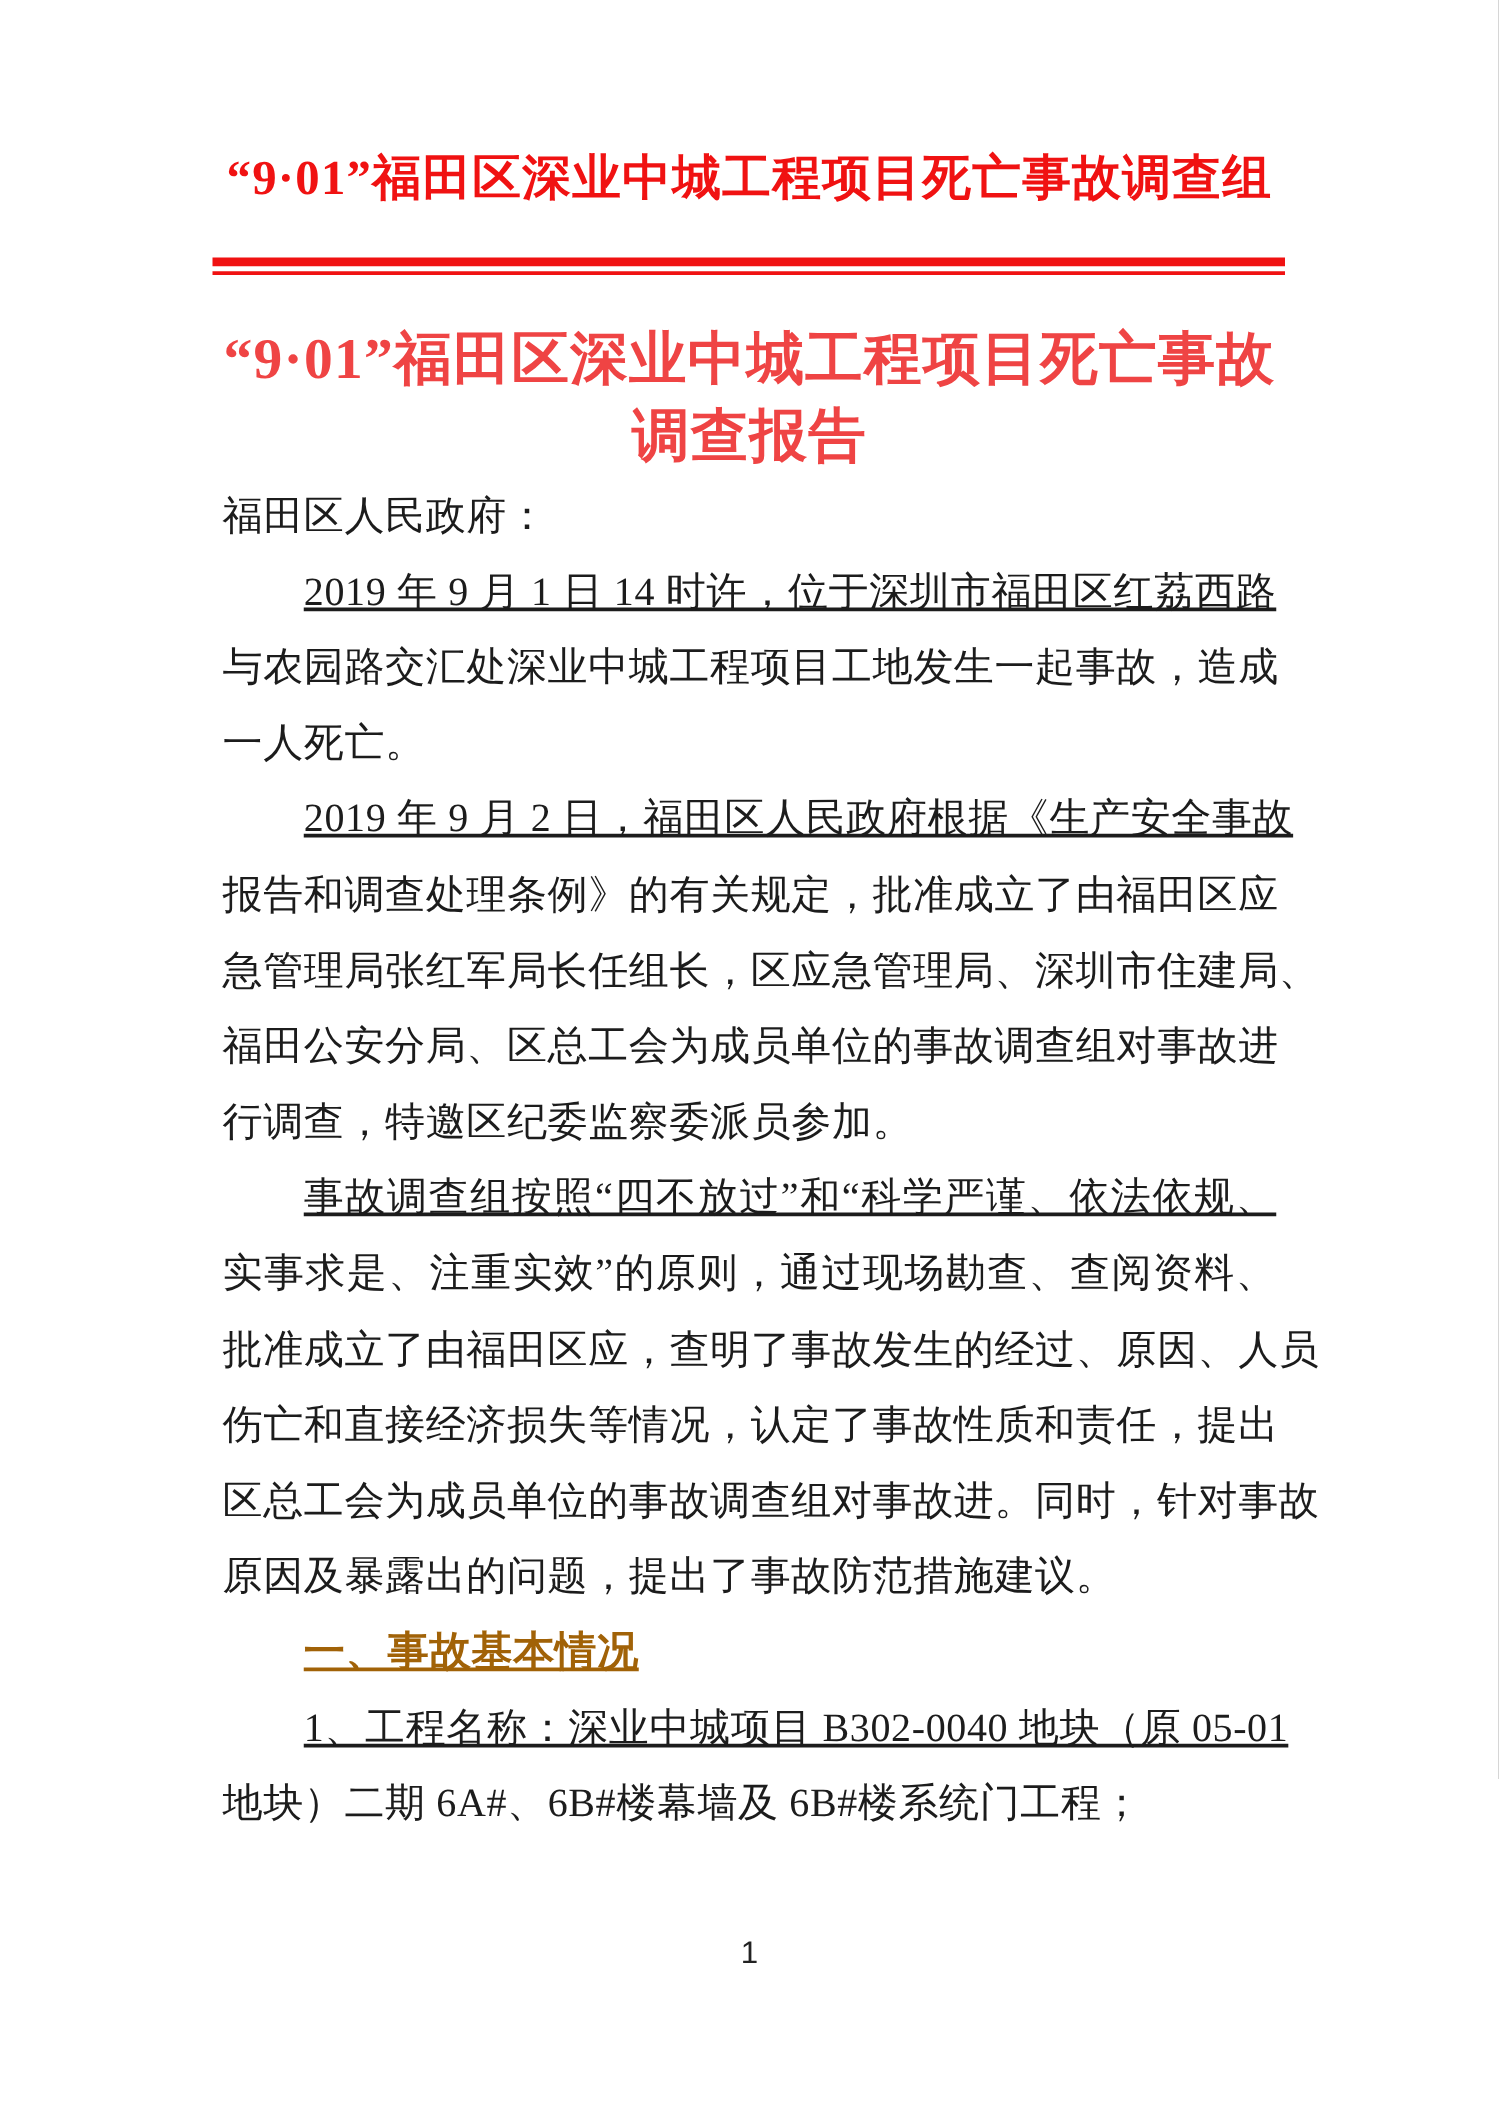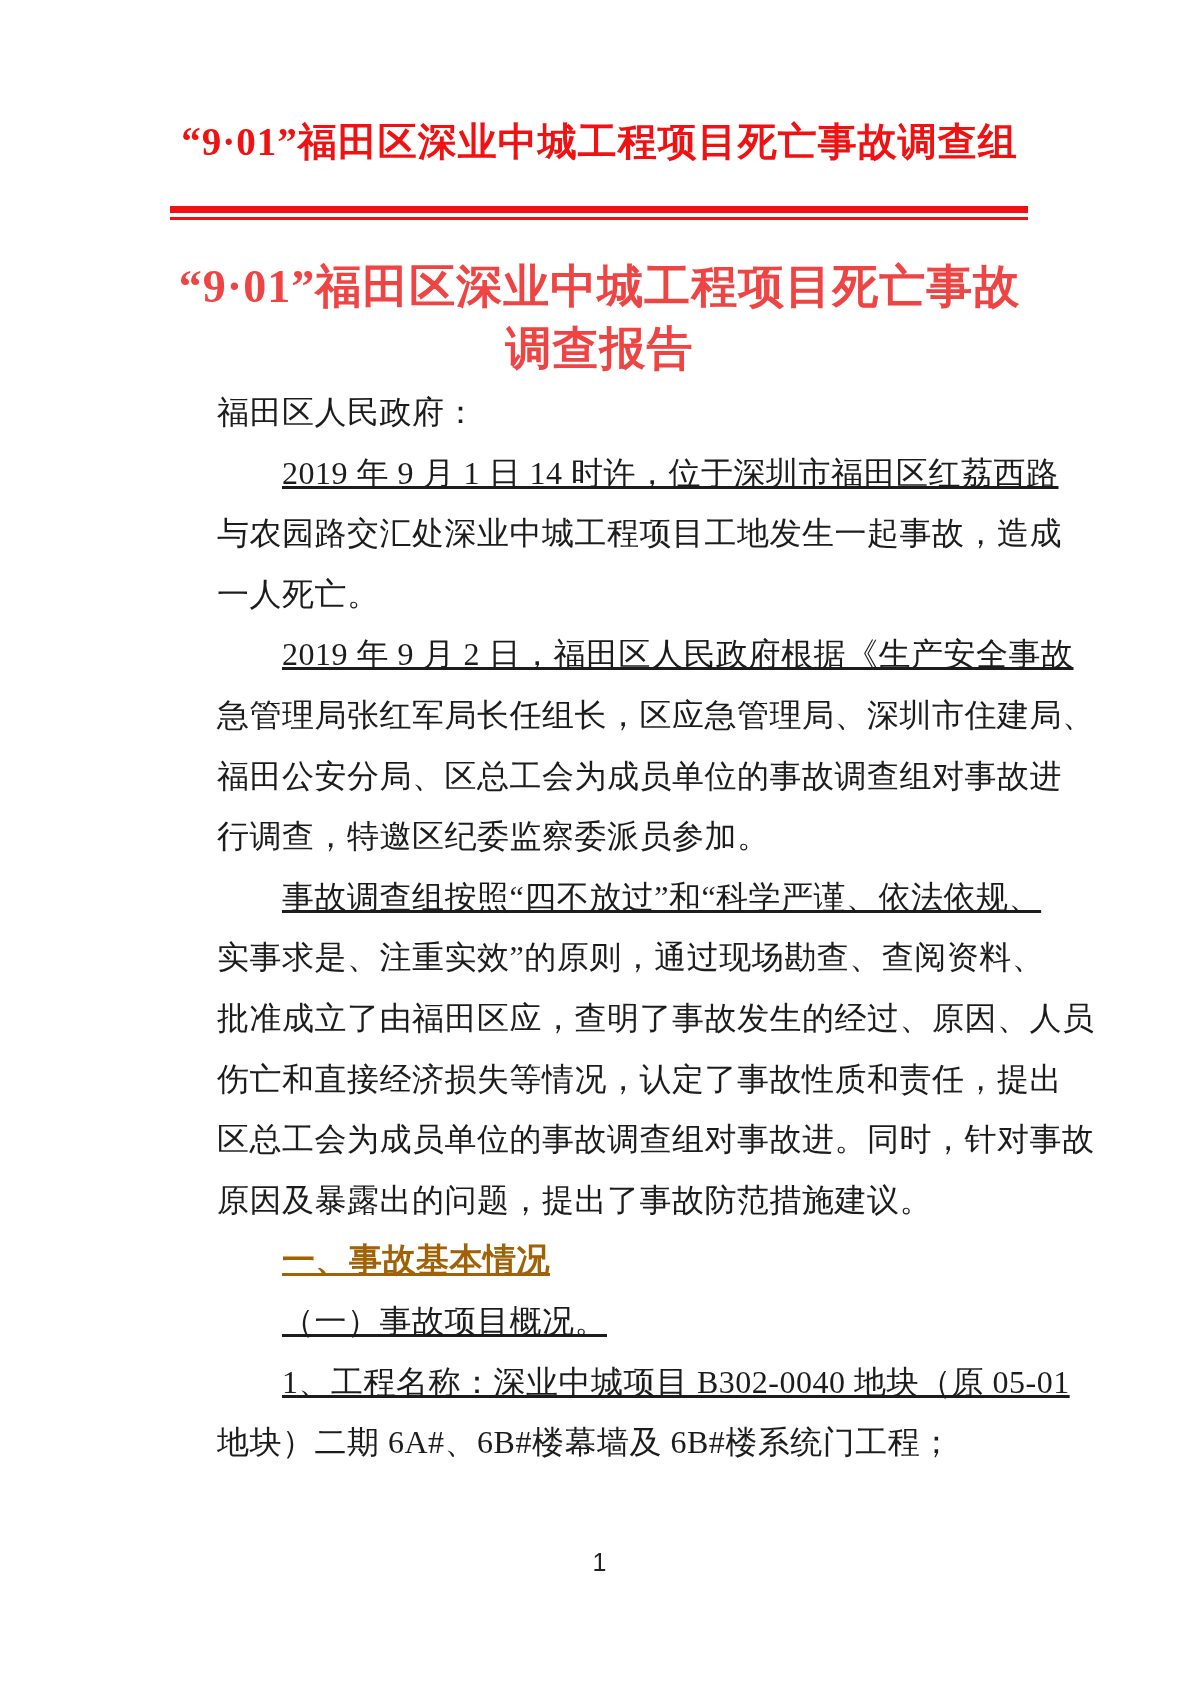--- a/index.html
+++ b/index.html
@@ -58,21 +58,20 @@
   }
   .line {
     height: 60.6px;
     line-height: 60.6px;
     font-size: 32px;
     letter-spacing: 0.5px;
     text-align: justify;
     text-align-last: justify;
     white-space: nowrap;
     overflow: visible;
-    margin-left: 39px;
   }
   .line.end   { text-align: left; text-align-last: left; }
   .line.indent { padding-left: 65px; text-decoration: underline; }
   .line.heading {
     font-family: "Liberation Sans", "DejaVu Sans", sans-serif;
     font-weight: 700;
     font-size: 33px;
     color: #a16207;
   }
 
@@ -103,30 +102,30 @@
     <div>“9·01”福田区深业中城工程项目死亡事故</div>
     <div>调查报告</div>
   </div>
 
   <div class="doc-body" id="doc-body">
       <div class="line end">福田区人民政府：</div>
       <div class="line indent">2019 年 9 月 1 日 14 时许，位于深圳市福田区红荔西路</div>
       <div class="line">与农园路交汇处深业中城工程项目工地发生一起事故，造成</div>
       <div class="line end">一人死亡。</div>
       <div class="line indent">2019 年 9 月 2 日，福田区人民政府根据《生产安全事故</div>
+      <div class="line">报告和调查处理条例》的有关规定，批准成立了由福田区应</div>
       <div class="line">急管理局张红军局长任组长，区应急管理局、深圳市住建局、</div>
       <div class="line">福田公安分局、区总工会为成员单位的事故调查组对事故进</div>
       <div class="line end">行调查，特邀区纪委监察委派员参加。</div>
       <div class="line indent">事故调查组按照“四不放过”和“科学严谨、依法依规、</div>
       <div class="line">实事求是、注重实效”的原则，通过现场勘查、查阅资料、</div>
       <div class="line">批准成立了由福田区应，查明了事故发生的经过、原因、人员</div>
       <div class="line">伤亡和直接经济损失等情况，认定了事故性质和责任，提出</div>
       <div class="line">区总工会为成员单位的事故调查组对事故进。同时，针对事故</div>
       <div class="line end">原因及暴露出的问题，提出了事故防范措施建议。</div>
       <div class="line indent end heading">一、事故基本情况</div>
-      <div class="line indent end">（一）事故项目概况。</div>
       <div class="line indent">1、工程名称：深业中城项目 B302-0040 地块（原 05-01</div>
       <div class="line end">地块）二期 6A#、6B#楼幕墙及 6B#楼系统门工程；</div>
     </div>
 
   <div class="pagenum">1</div>
 
 </div>
 
 </body></html>

